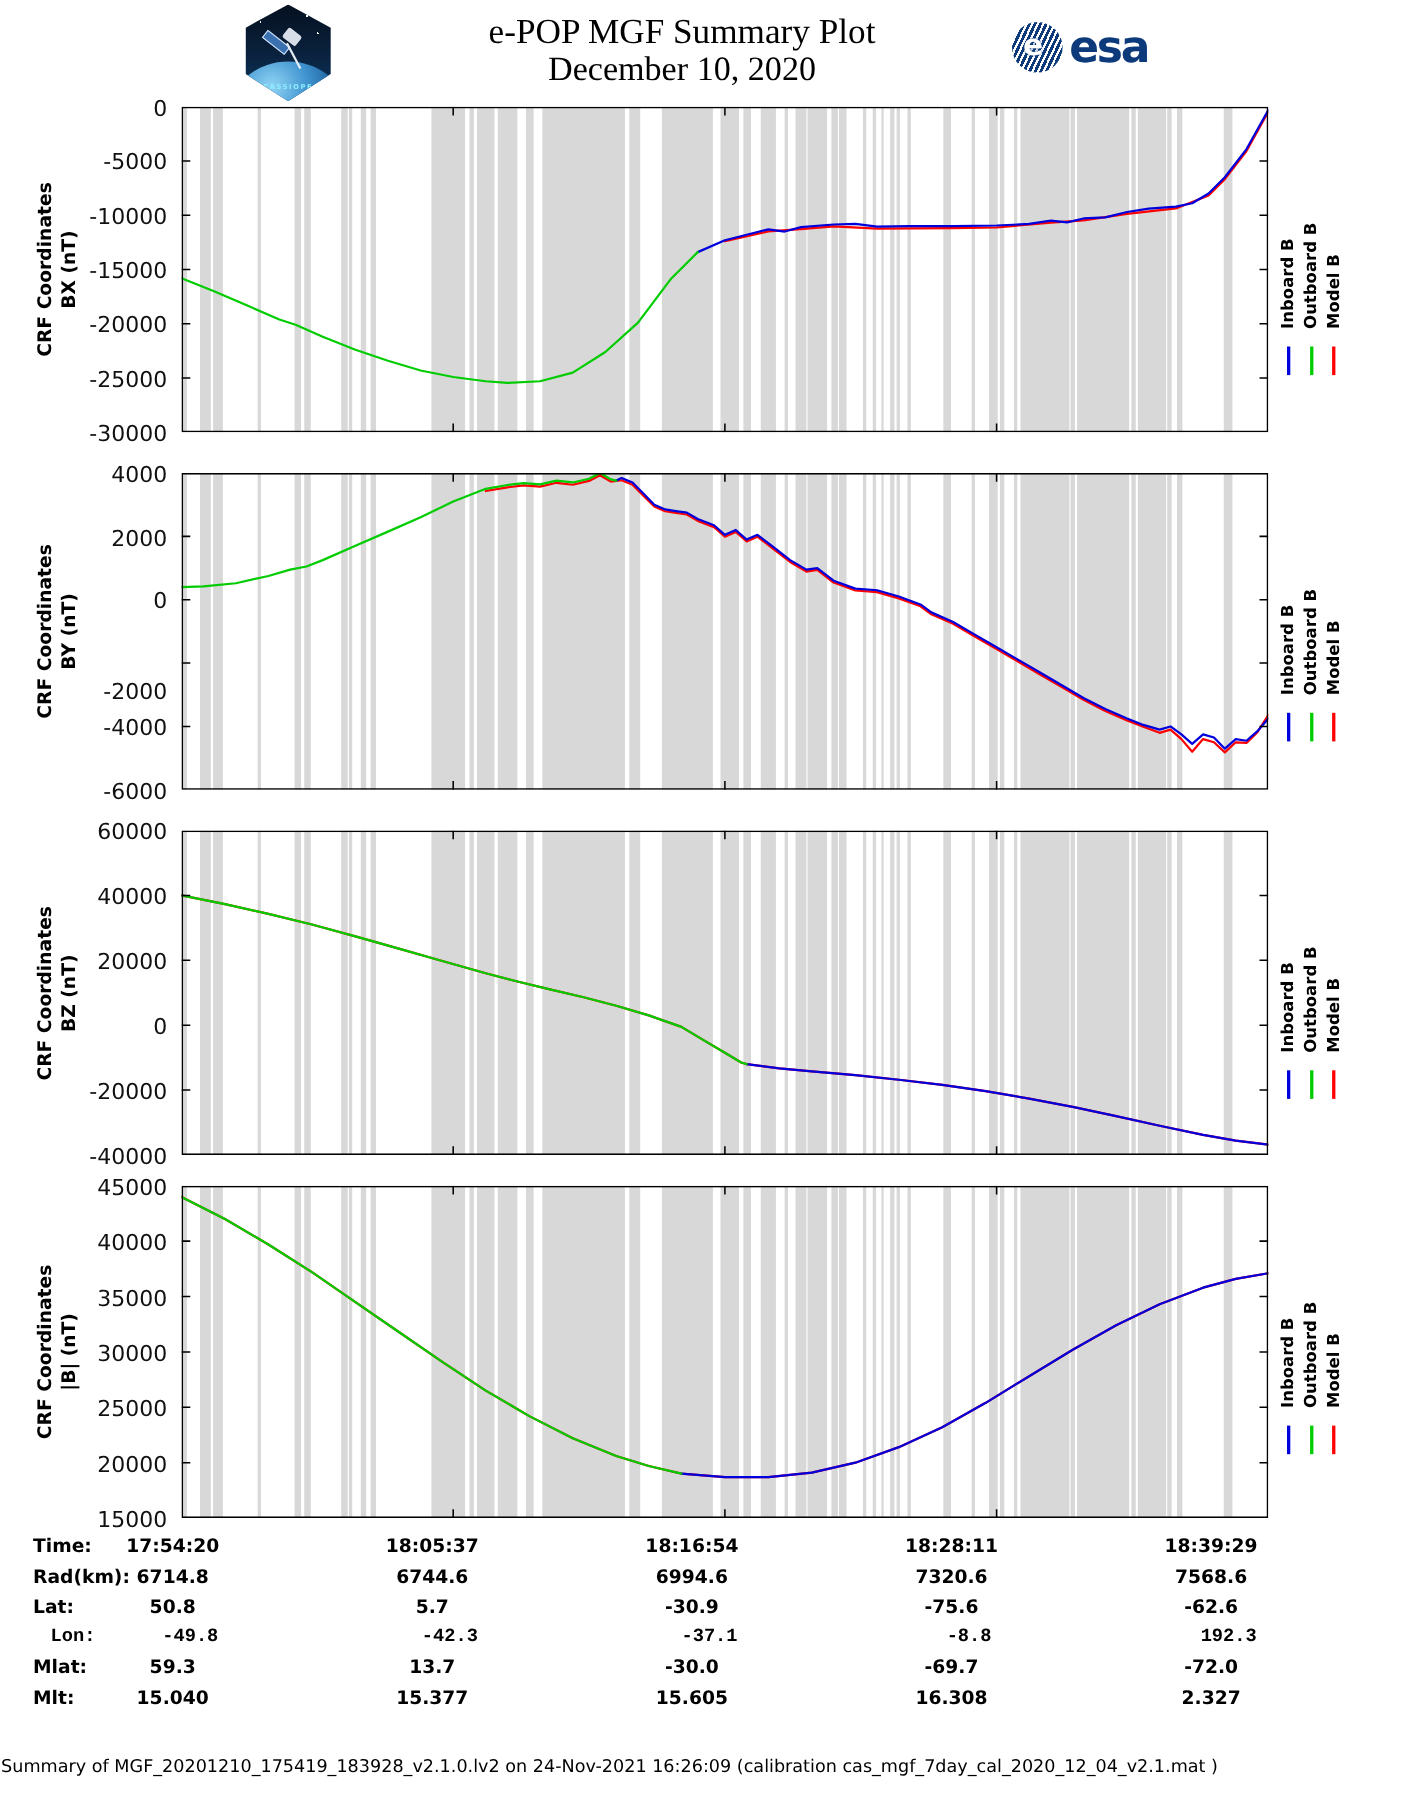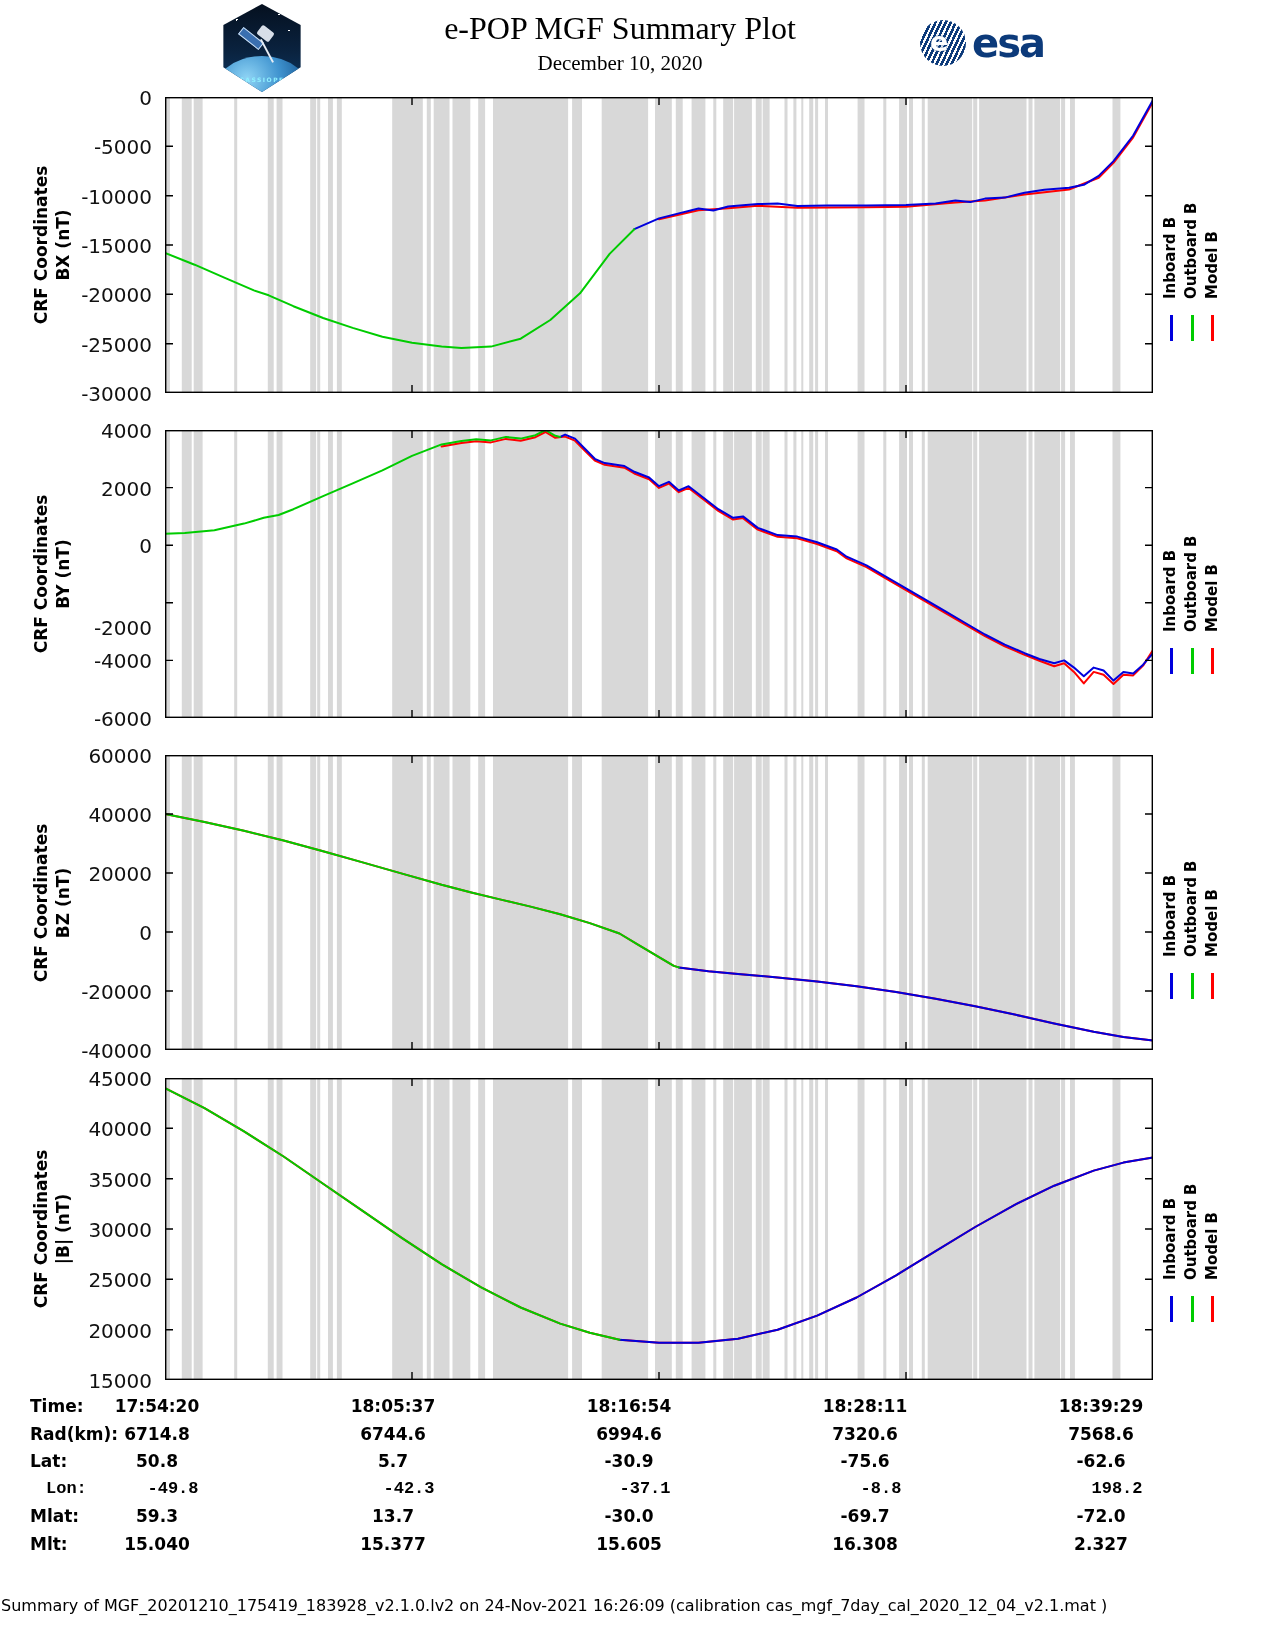--- a/index.html
+++ b/index.html
@@ -2,21 +2,21 @@
 <html><head>
 <meta charset="utf-8">
 <style>
   html,body{margin:0;padding:0;background:#ffffff;width:1275px;height:1650px;overflow:hidden;
     font-family:"DejaVu Sans","Liberation Sans",sans-serif;}
   .page{position:relative;width:1275px;height:1650px;background:#fff;}
   
   .title-block{position:absolute;left:320px;top:10px;width:600px;text-align:center;color:#000;
     font-family:"Liberation Serif","DejaVu Serif",serif;}
   .title-line1{font-size:32px;line-height:36px;}
-  .title-line2{font-size:21px;line-height:34px;}
+  .title-line2{font-size:31px;line-height:34px;}
   .patch{position:absolute;left:220px;top:4px;width:84px;height:88px;
     clip-path:polygon(50% 0%,96% 24%,96% 72%,50% 100%,4% 72%,4% 24%);
     background:
       radial-gradient(1.5px 1.5px at 20% 18%,#fff 60%,transparent 61%),
       radial-gradient(1.5px 1.5px at 70% 12%,#fff 60%,transparent 61%),
       radial-gradient(1.5px 1.5px at 82% 30%,#fff 60%,transparent 61%),
       radial-gradient(1.5px 1.5px at 35% 35%,#fff 60%,transparent 61%),
       linear-gradient(180deg,#05101f 0%,#0a2340 55%,#0d3a66 100%);}
   .patch .arc{position:absolute;top:26px;left:-34px;width:150px;height:92px;border:3px solid transparent;
     border-bottom-color:#35e0b8;border-radius:50%;transform:rotate(-16deg);}
@@ -369,21 +369,21 @@
         <span class="tval" style="left: 544px;">-30.9</span>
         <span class="tval" style="left: 780px;">-75.6</span>
         <span class="tval" style="left: 1016px;">-62.6</span>
       </div>
       <div class="trow" style="top: 1478.5px; left: 16px; width: 1275px; font-family: Liberation Mono, monospace;">
         <span class="tlabel">Lon:</span>
         <span class="tval" style="left: 72px;">-49.8</span>
         <span class="tval" style="left: 308px;">-42.3</span>
         <span class="tval" style="left: 544px;">-37.1</span>
         <span class="tval" style="left: 780px;">-8.8</span>
-        <span class="tval" style="left: 1016px;">198.2</span>
+        <span class="tval" style="left: 1016px;">192.3</span>
       </div>
       <div class="trow" style="top: 1506px; left: 0px; width: 1275px;">
         <span class="tlabel">Mlat:</span>
         <span class="tval" style="left: 72px;">59.3</span>
         <span class="tval" style="left: 308px;">13.7</span>
         <span class="tval" style="left: 544px;">-30.0</span>
         <span class="tval" style="left: 780px;">-69.7</span>
         <span class="tval" style="left: 1016px;">-72.0</span>
       </div>
       <div class="trow" style="top: 1533.5px; left: 0px; width: 1275px;">

